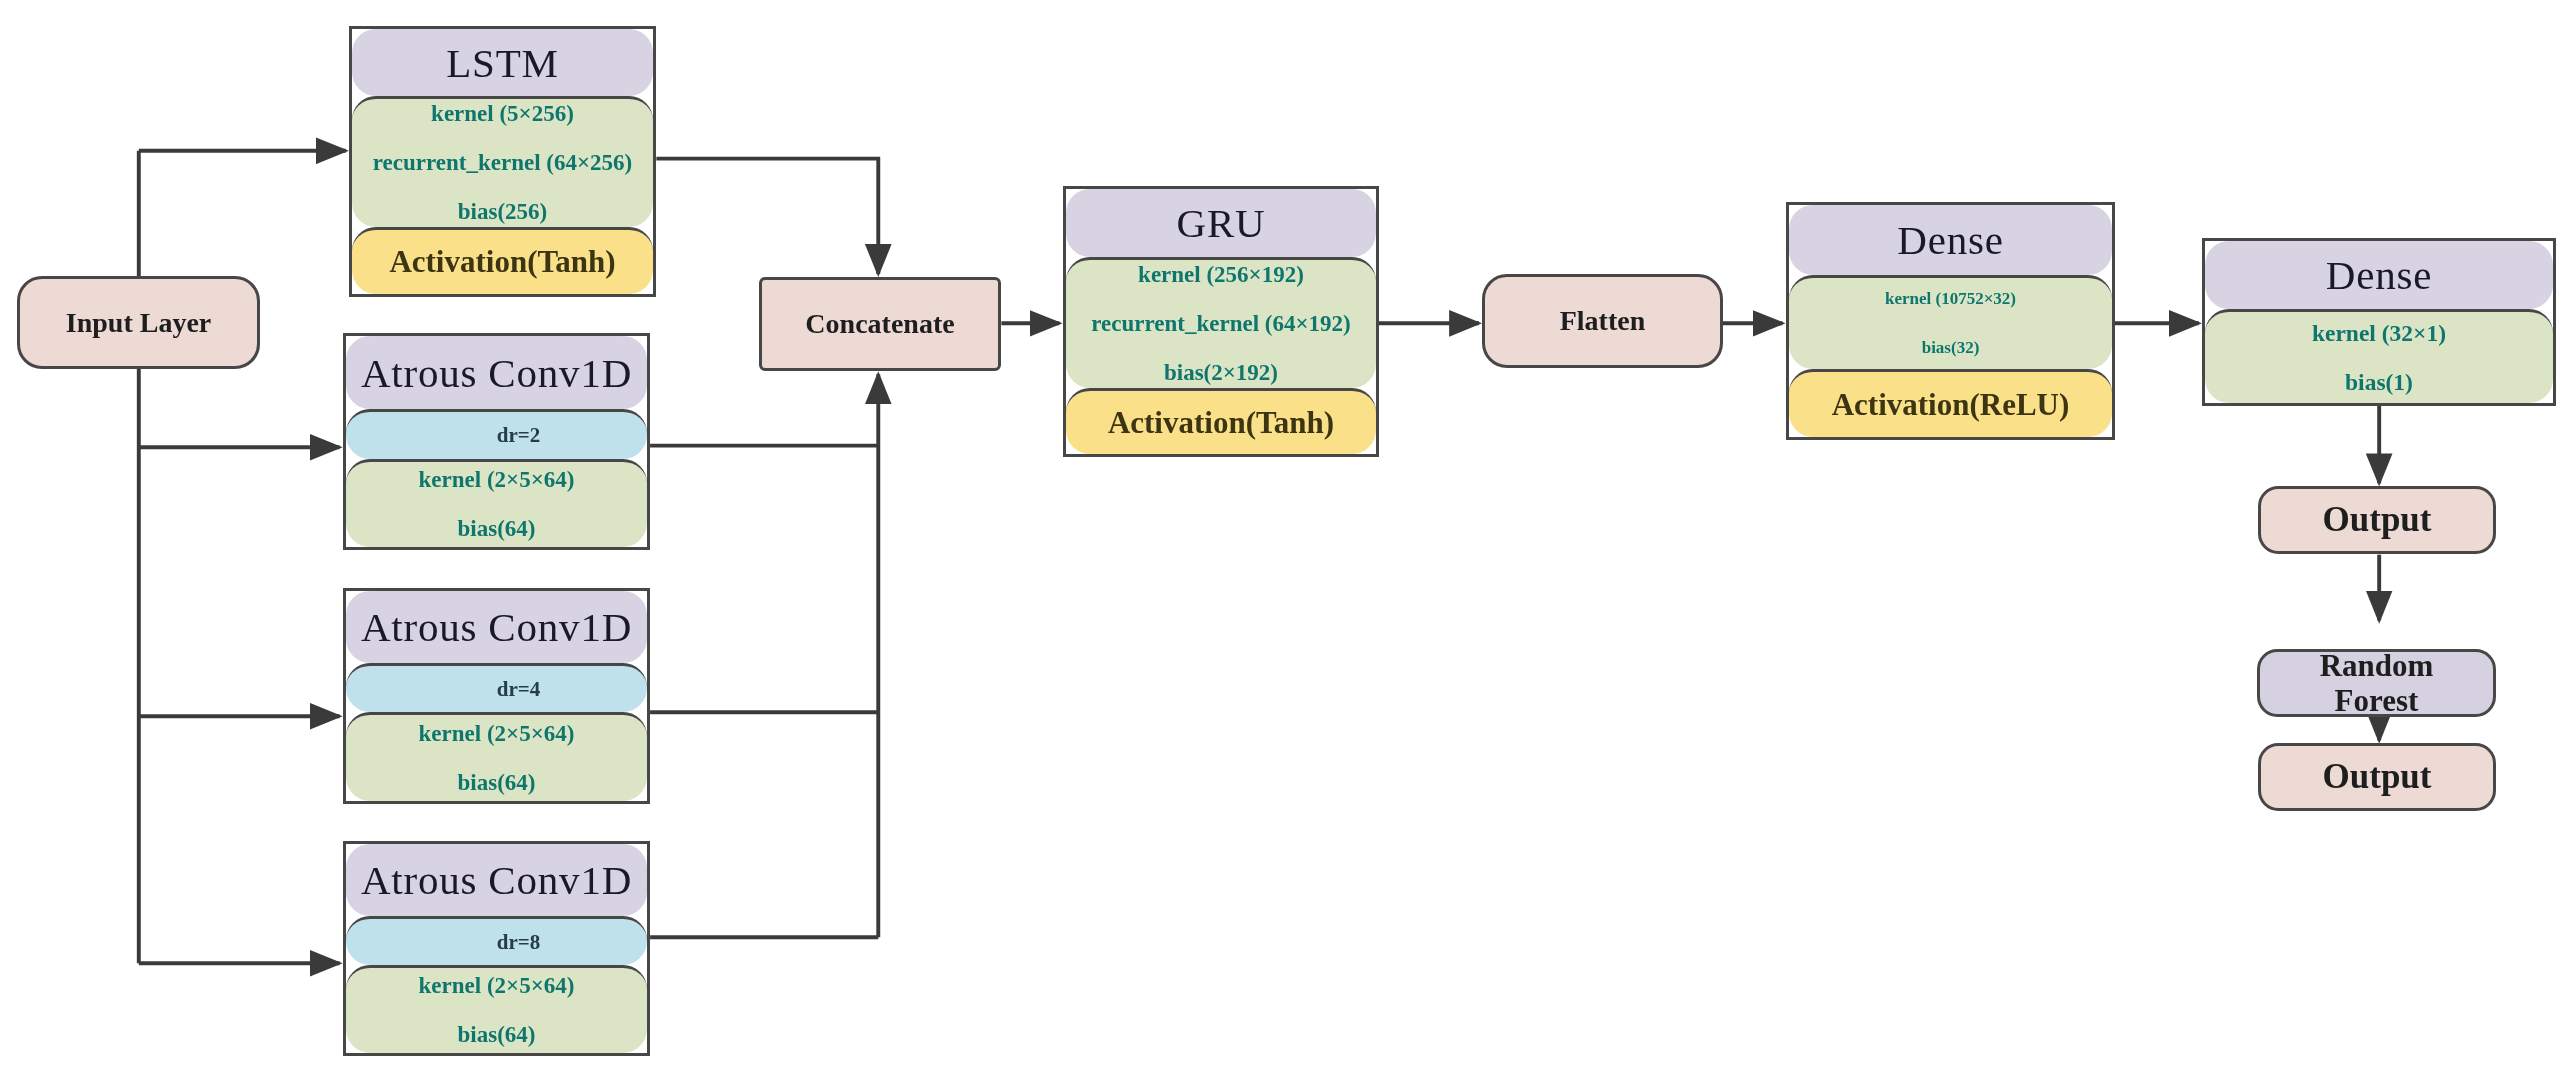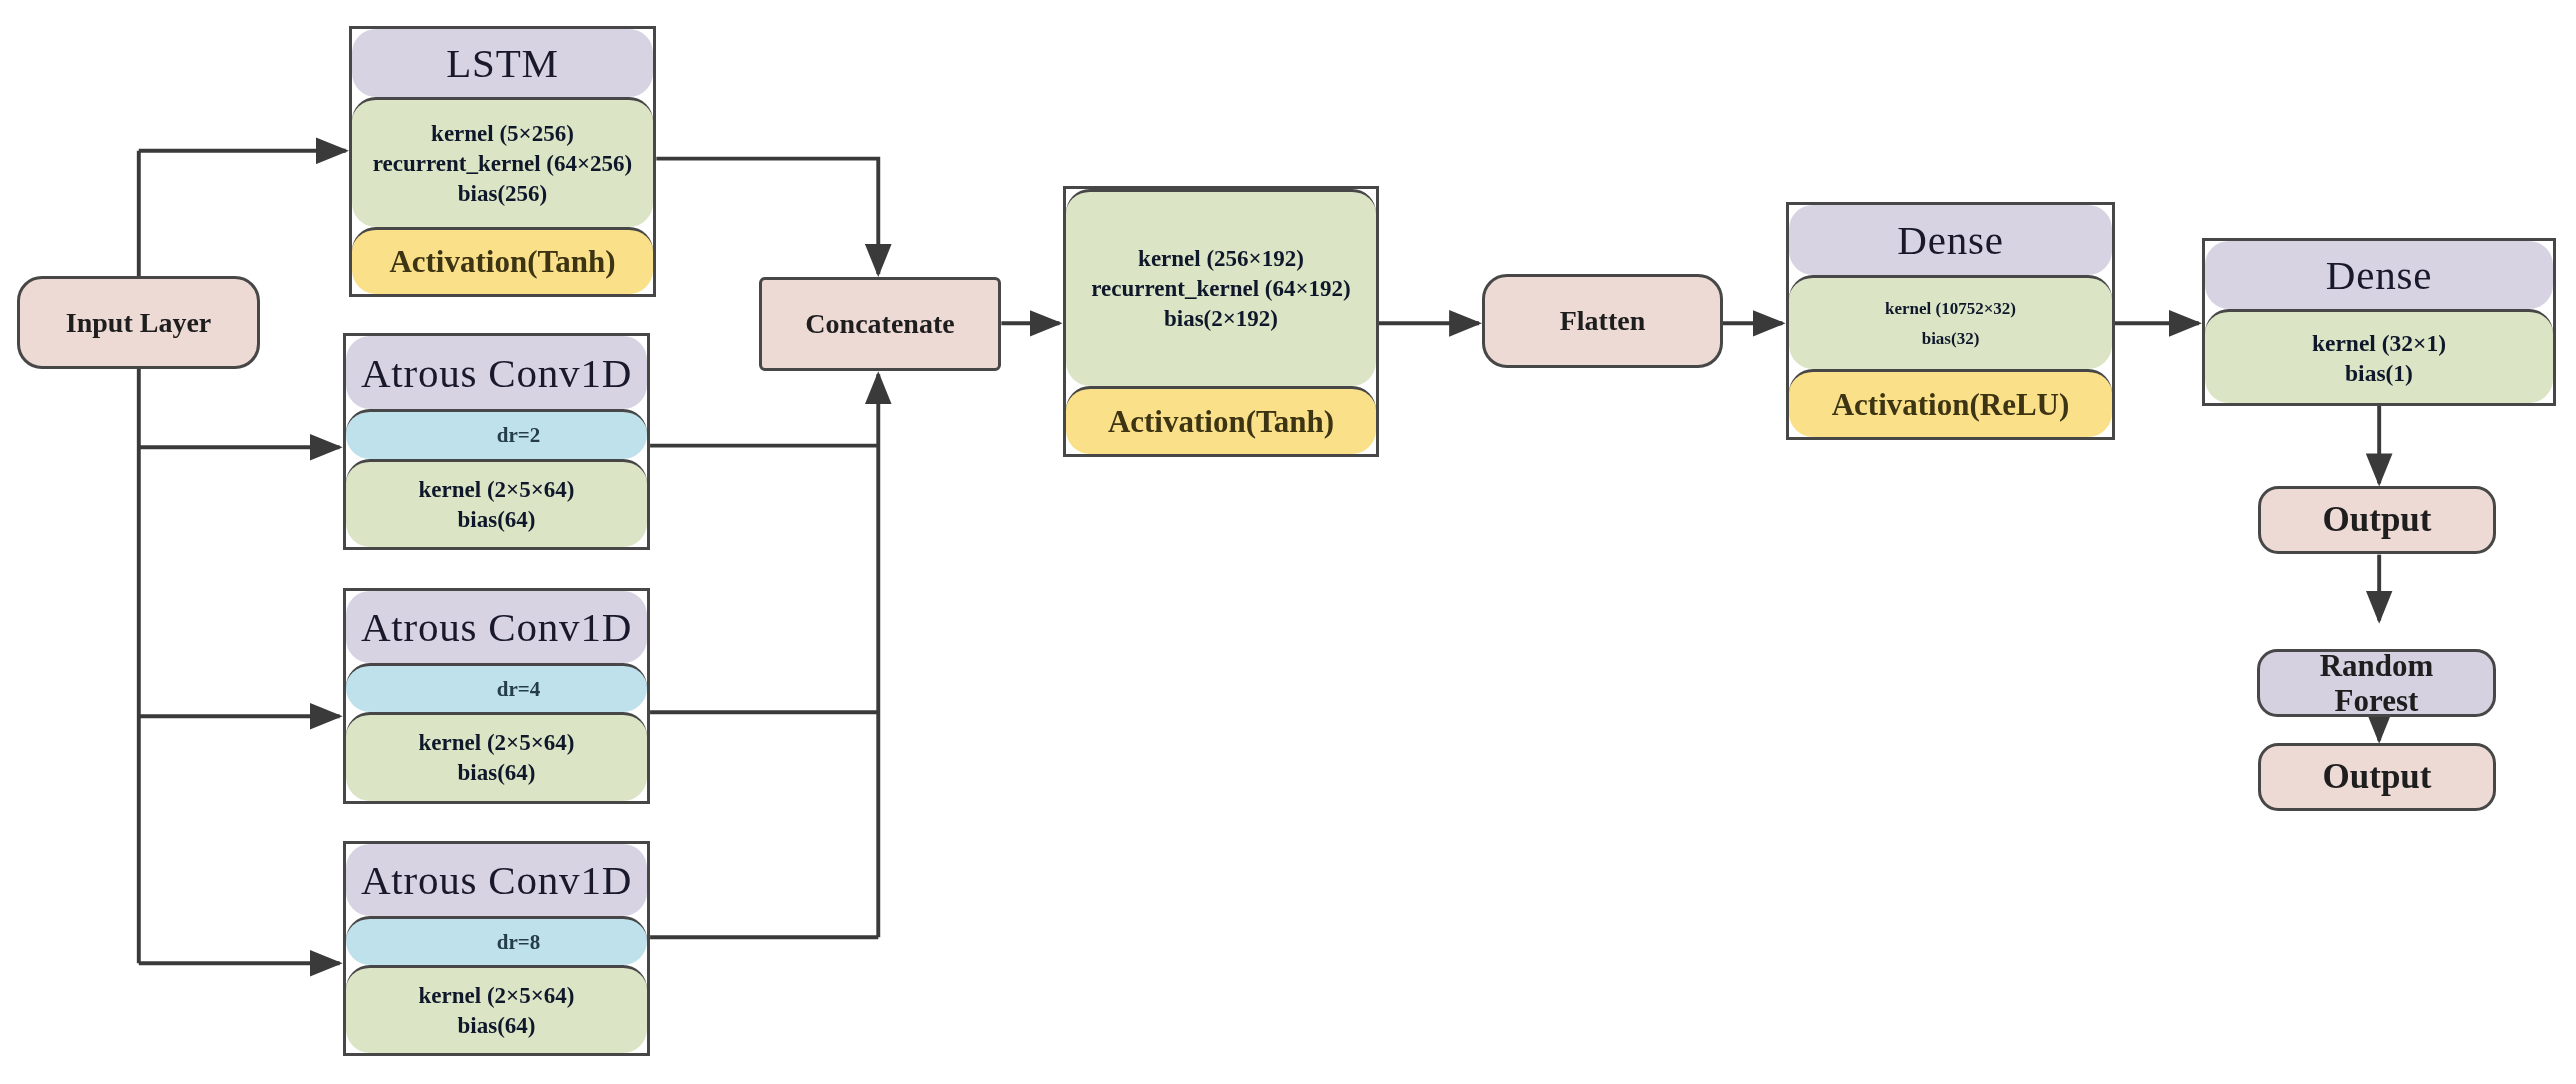--- a/index.html
+++ b/index.html
@@ -46,21 +46,22 @@
     font-size: 41px;
     letter-spacing: 0.8px;
     color: #19192b;
   }
   .sec-params {
     background: var(--params, #dbe5c6);
     border-top: 3.1px solid var(--border, #474747);
     font-size: 23px;
     font-weight: bold;
     line-height: 30px;
-    color: #0f172a;
+    color: #0f766e;
+    gap: 19px;
   }
   .sec-activation {
     background: var(--activation, #fae089);
     border-top: 3.1px solid var(--border, #474747);
     font-size: 31px;
     font-weight: bold;
     color: #3d3414;
   }
   .sec-dilation {
     background: var(--dilation, #bfe1ec);
@@ -162,20 +163,23 @@
       <span>kernel (2×5×64)</span>
       <span>bias(64)</span>
     </div>
   </div>
 
   <div class="node pink" style="left:759px; top:277px; width:242px; height:94px;border-radius:6px;">
     <span>Concatenate</span>
   </div>
 
   <div class="block" style="left:1063px; top:186px; width:316px; height:271px;">
+    <div class="sec-header" style="height:71px;">
+      <span>GRU</span>
+    </div>
     <div class="sec-params" style="flex:1;">
       <span>kernel (256×192)</span>
       <span>recurrent_kernel (64×192)</span>
       <span>bias(2×192)</span>
     </div>
     <div class="sec-activation" style="height:68px;">
       <span>Activation(Tanh)</span>
     </div>
   </div>
 

